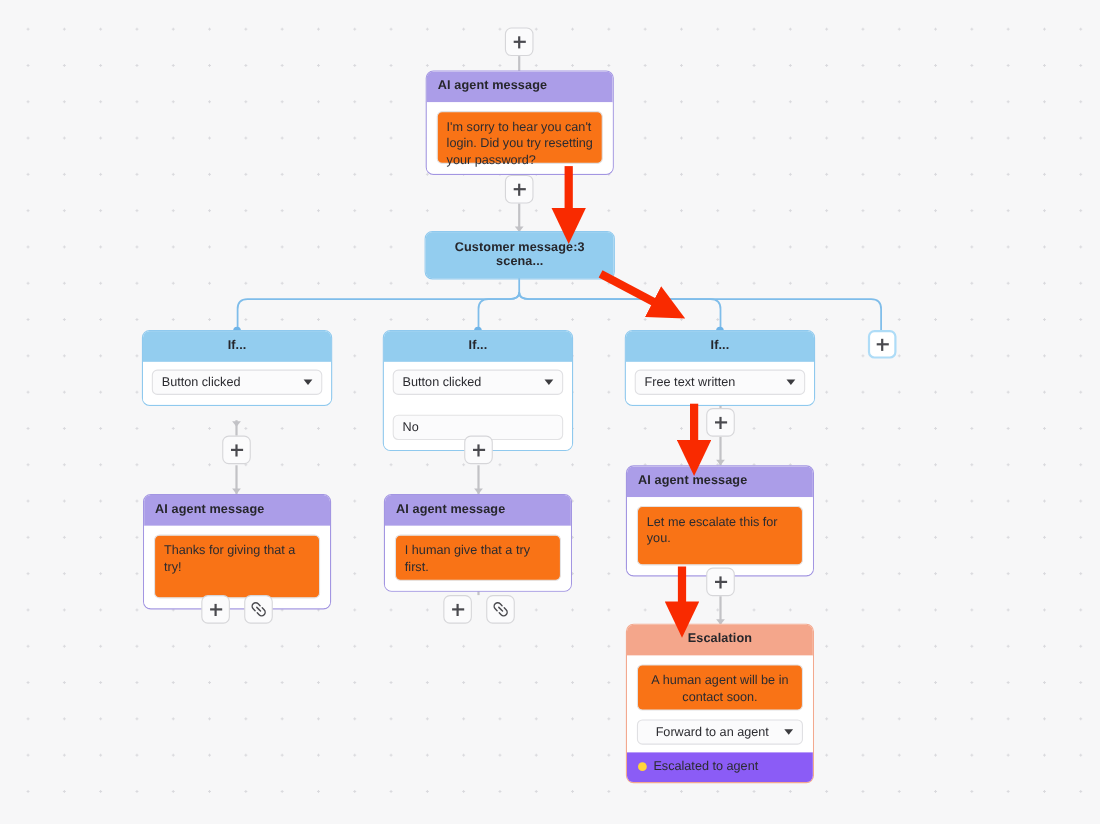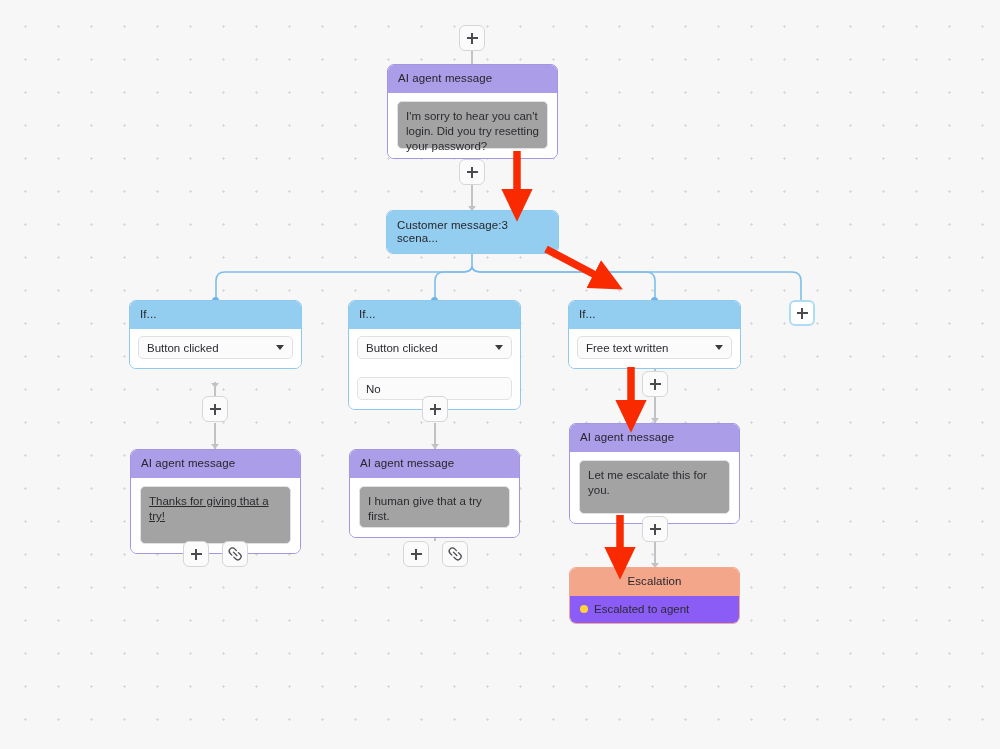--- a/index.html
+++ b/index.html
@@ -39,21 +39,21 @@
   
   .node {
     position: absolute;
     border-radius: 7px;
     box-sizing: border-box;
     overflow: hidden;
     background: #ffffff;
   }
   .node-header {
     font-size: 11.5px;
-    font-weight: normal;
+    font-weight: bold;
     color: #26262b;
     padding: 7px 10px 8px 10px;
     letter-spacing: 0.1px;
     line-height: 1.1;
   }
   .node-body {
     background: #ffffff;
     padding: 8px 9px 9px 9px;
   }
 
@@ -61,34 +61,34 @@
   .node.purple {
     border: 1px solid #a396e2;
     background: #ffffff;
   }
   .node.purple .node-header { background: #ab9de8; }
 
   
   .node.blue {
     border: 1px solid #8fc9ee;
   }
-  .node.blue .node-header { background: #93cdef; }
+  .node.blue .node-header { background: #93cdef; text-align: center; }
 
   
   .node.orange {
     border: 1px solid #f3a98f;
     text-align: center;
   }
   .node.orange .node-header { background: #f4a68b; }
 
   
   .textbox {
     border: 1px solid #e2e2e4;
     border-radius: 5px;
-    background: #a3a3a3;
+    background: #f97316;
     font-size: 11.5px;
     color: #2b2b30;
     line-height: 1.33;
     padding: 7px 8px;
     box-sizing: border-box;
   }
   .select {
     position: relative;
     border: 1px solid #e0e0e3;
     border-radius: 5px;
@@ -282,21 +282,21 @@
     </div>
 
     <div class="btn-sq" style="left:202px; top:396px;">
       <div class="plus-h"></div>
       <div class="plus-v"></div>
     </div>
 
     <div class="node purple" style="left:130px; top:449px; width:171px;">
       <div class="node-header">AI agent message</div>
       <div class="node-body">
-        <div class="textbox" style="height:58px;text-decoration:underline;">Thanks for giving that a try!</div>
+        <div class="textbox" style="height:58px;">Thanks for giving that a try!</div>
       </div>
     </div>
 
     <div class="btn-sq" style="left:183px; top:541px;">
       <div class="plus-h"></div>
       <div class="plus-v"></div>
     </div>
     <div class="btn-sq" style="left:222px; top:541px;">
       <svg width="16" height="16" viewBox="0 0 16 16">
         <g transform="rotate(45 8 8)" fill="none" stroke="#4a4a4f" stroke-width="1.3" stroke-linecap="round">
@@ -371,20 +371,27 @@
       </div>
     </div>
 
     <div class="btn-sq" style="left:642px; top:516px;">
       <div class="plus-h"></div>
       <div class="plus-v"></div>
     </div>
 
     <div class="node orange" style="left:569px; top:567px; width:171px;">
       <div class="node-header">Escalation</div>
+      <div class="node-body" style="padding:8px 9px 7px 9px;">
+        <div class="textbox" style="height:42px;">A human agent will be in contact soon.</div>
+        <div class="select" style="margin-top:8px;">
+          <span>Forward to an agent</span>
+          <span class="caret"></span>
+        </div>
+      </div>
       <div class="status-row">
         <span class="status-dot"></span>
         <span>Escalated to agent</span>
       </div>
     </div>
   </div>
 
   <svg class="layer" id="arrow-layer" width="1000" height="749">
     <defs>
       <marker id="redhead" markerWidth="4.6" markerHeight="4.2" refX="1.1" refY="2.1" orient="auto">

